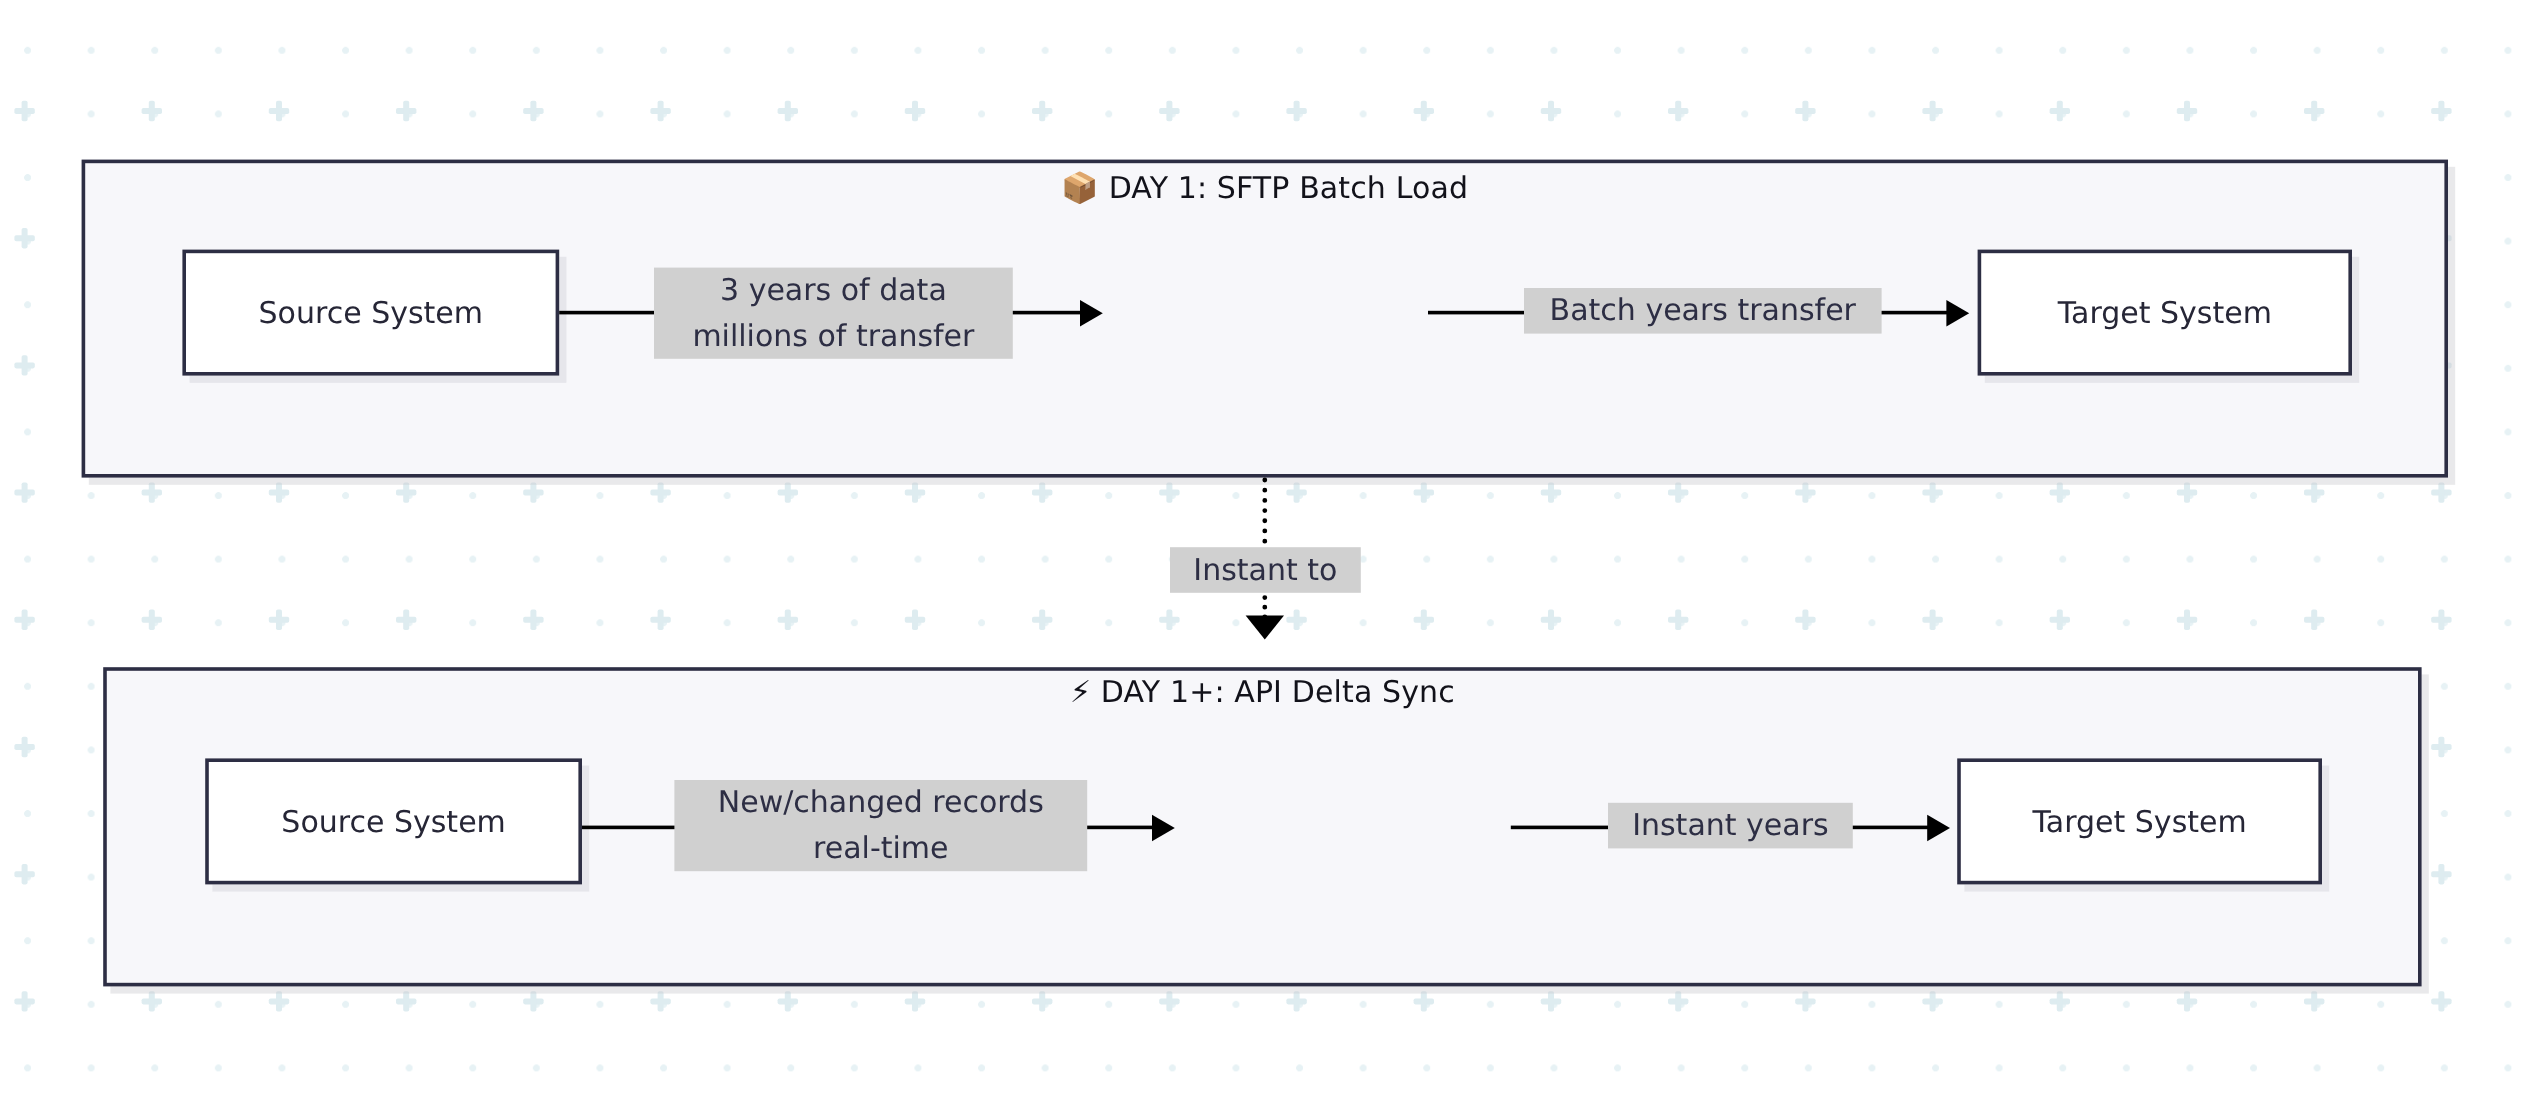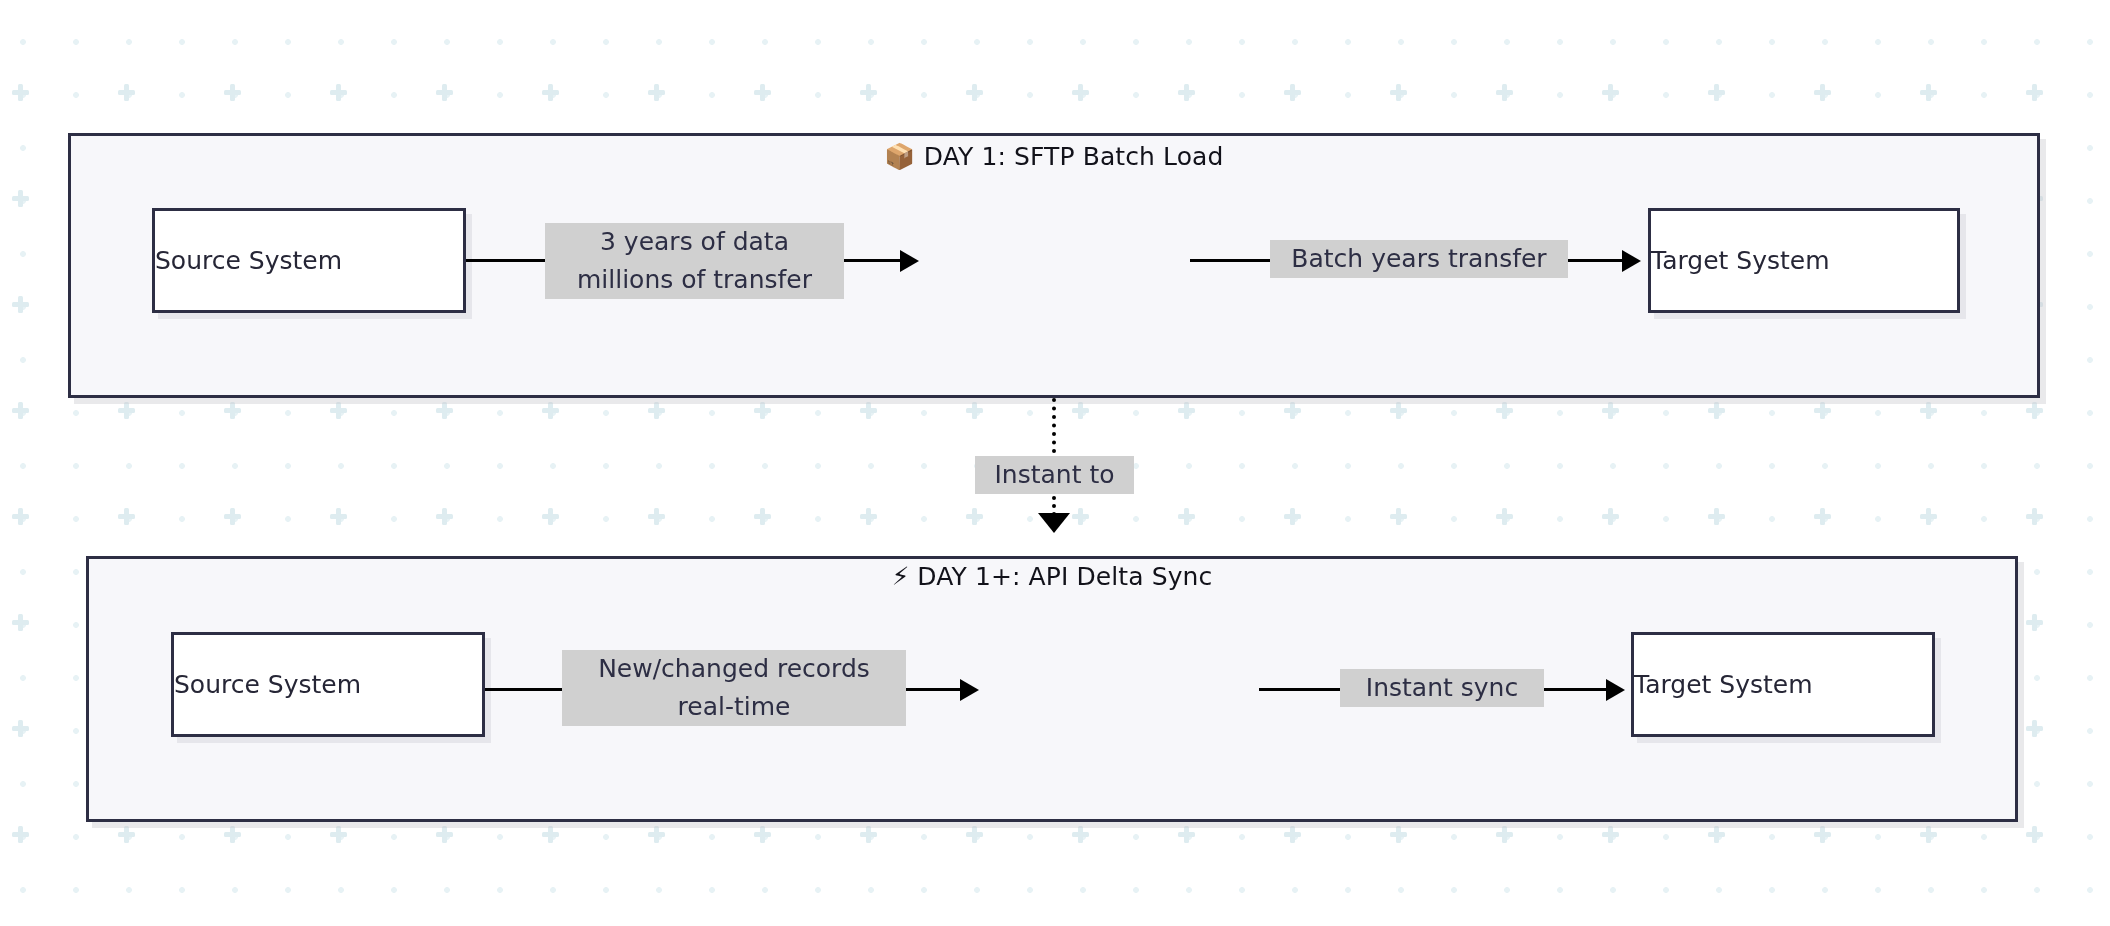--- a/index.html
+++ b/index.html
@@ -62,21 +62,21 @@
     letter-spacing: 0.1px;
     white-space: nowrap;
   }
   .node {
     position: absolute;
     background: #ffffff;
     border: 3px solid #2d2e44;
     box-sizing: border-box;
     display: flex;
     align-items: center;
-    justify-content: flex-start;
+    justify-content: center;
     color: #262636;
     font-size: 25px;
     box-shadow: 6px 6px 0 0 rgba(205,205,212,0.40);
     white-space: nowrap;
   }
   .edge-line {
     position: absolute;
     background: #000000;
     height: 3px;
   }
@@ -317,15 +317,15 @@
   <div class="node" style="left:1631px; top:632px; width:304px; height:105px;">
     <span>Target System</span>
   </div>
 
   <div class="edge-line" style="left:485px; top:688px; width:477px;"></div>
   <div class="arrow-right" style="left:960px; top:679px;"></div>
   <div class="edge-label" style="left:562px; top:650px; width:340px;"><span>New/changed records</span><br><span>real-time</span></div>
 
   <div class="edge-line" style="left:1259px; top:688px; width:349px;"></div>
   <div class="arrow-right" style="left:1606px; top:679px;"></div>
-  <div class="edge-label" style="left:1340px; top:669px; width:200px; line-height:38px;"><span>Instant sync</span></div>
+  <div class="edge-label" style="left:1340px; top:669px; width:200px; line-height:38px;"><span>Instant years</span></div>
 
 </div>
 
 </body></html>

